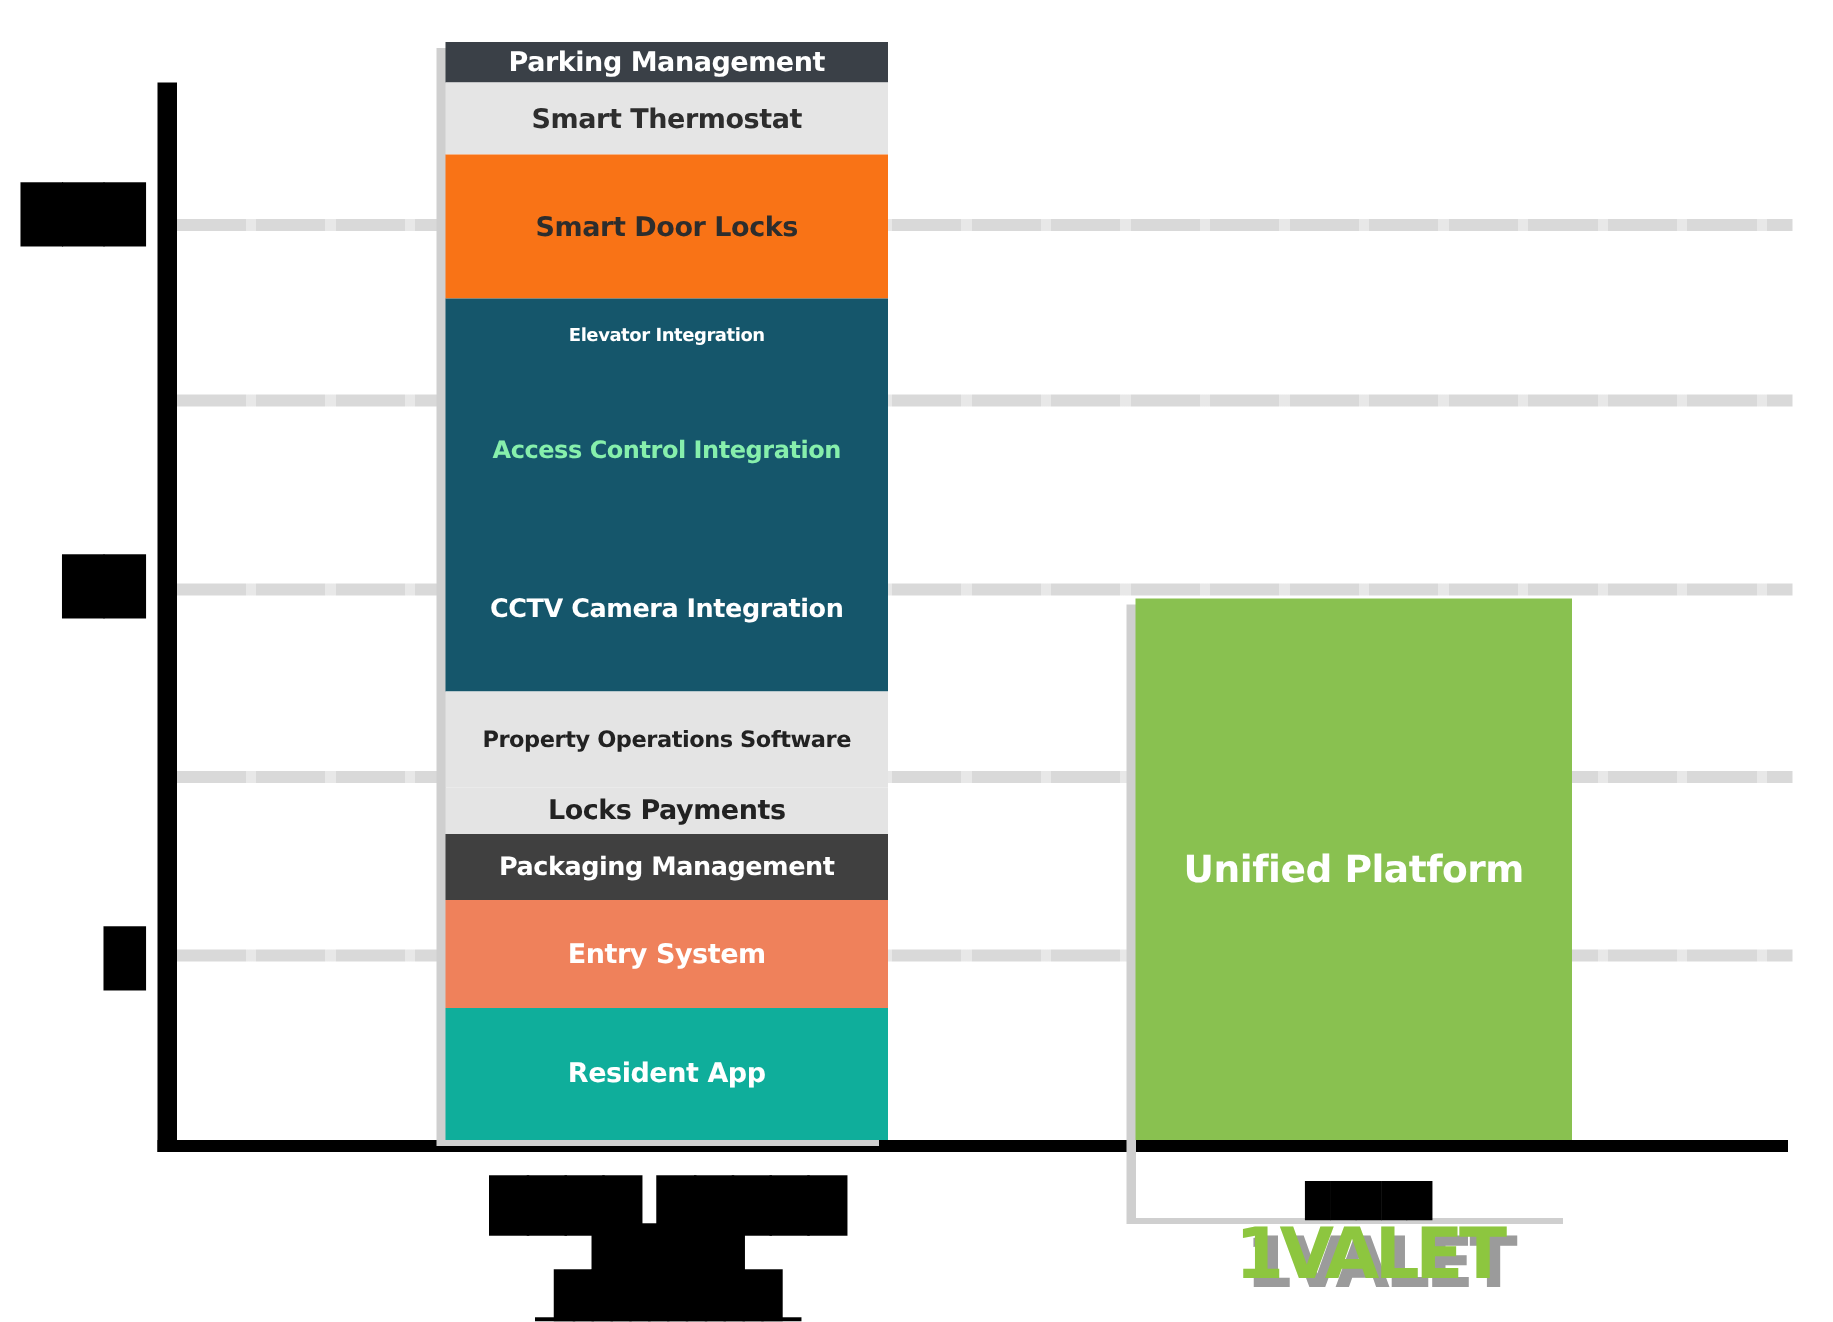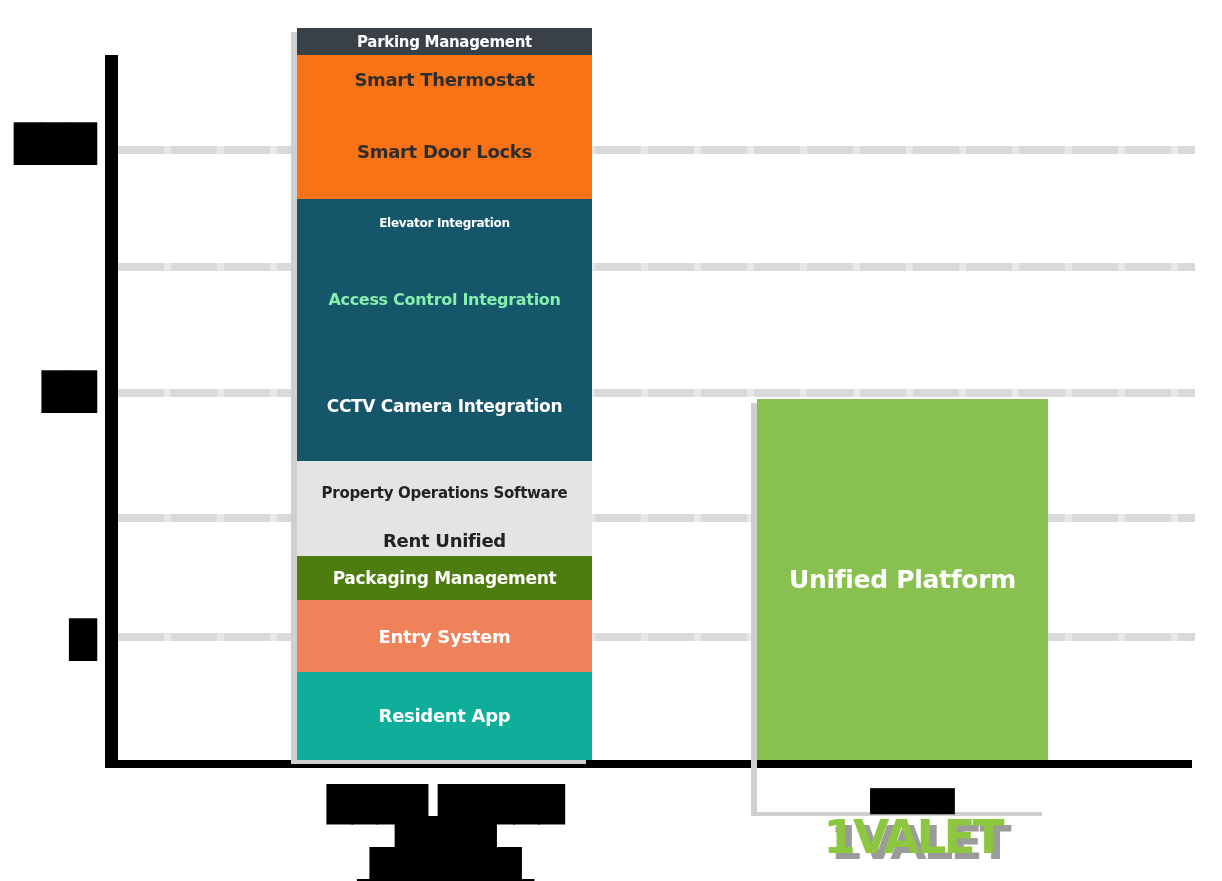--- a/index.html
+++ b/index.html
@@ -47,45 +47,45 @@
   <div class="gridline g2"></div>
   <div class="gridline g3"></div>
   <div class="gridline g4"></div>
   <div class="gridline g5"></div>
 
   <div class="ylabel yl1">███</div>
   <div class="ylabel yl2">██</div>
   <div class="ylabel yl3">█</div>
 
   <div id="left-bar" class="bar">
-      <div class="seg" style="height: 28px; background: rgb(58, 64, 71); color: rgb(255, 255, 255); font-size: 15px;">
+      <div class="seg" style="height: 28px; background: rgb(58, 64, 71); color: rgb(255, 255, 255); font-size: 18px;">
         <span>Parking Management</span>
       </div>
-      <div class="seg" style="height: 49px; background: #f97316; color: rgb(45, 45, 45); font-size: 18px;">
+      <div class="seg" style="height: 49px; background: #e5e5e5; color: rgb(45, 45, 45); font-size: 18px;">
         <span>Smart Thermostat</span>
       </div>
       <div class="seg" style="height: 98px; background: #f97316; color: rgb(45, 45, 45); font-size: 18px;">
         <span>Smart Door Locks</span>
       </div>
       <div class="seg" style="height: 48px; background: rgb(21, 86, 107); color: rgb(255, 255, 255); font-size: 12px;">
         <span>Elevator Integration</span>
       </div>
       <div class="seg" style="height: 108px; background: rgb(21, 86, 107); color: #86efac; font-size: 16px;">
         <span>Access Control Integration</span>
       </div>
       <div class="seg" style="height: 111px; background: rgb(21, 86, 107); color: rgb(255, 255, 255); font-size: 17px;">
         <span>CCTV Camera Integration</span>
       </div>
       <div class="seg" style="height: 66px; background: rgb(228, 228, 228); color: rgb(34, 34, 34); font-size: 15px;">
         <span>Property Operations Software</span>
       </div>
       <div class="seg" style="height: 32px; background: rgb(228, 228, 228); color: rgb(34, 34, 34); font-size: 18px;">
-        <span>Rent Unified</span>
+        <span>Locks Payments</span>
       </div>
-      <div class="seg" style="height: 45px; background: #4d7c0f; color: rgb(255, 255, 255); font-size: 17px;">
+      <div class="seg" style="height: 45px; background: #404040; color: rgb(255, 255, 255); font-size: 17px;">
         <span>Packaging Management</span>
       </div>
       <div class="seg" style="height: 73px; background: rgb(239, 129, 91); color: rgb(255, 255, 255); font-size: 18px;">
         <span>Entry System</span>
       </div>
       <div class="seg" style="height: 90px; background: rgb(15, 174, 155); color: rgb(255, 255, 255); font-size: 18px;">
         <span>Resident App</span>
       </div>
     </div>
 

